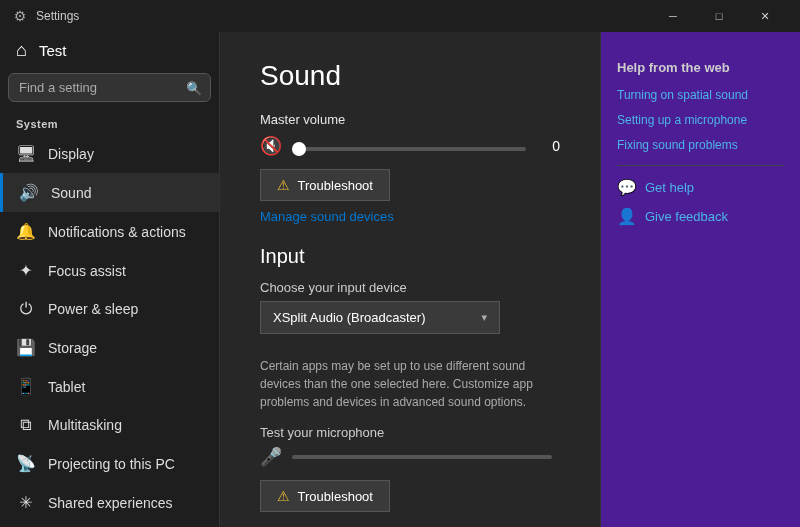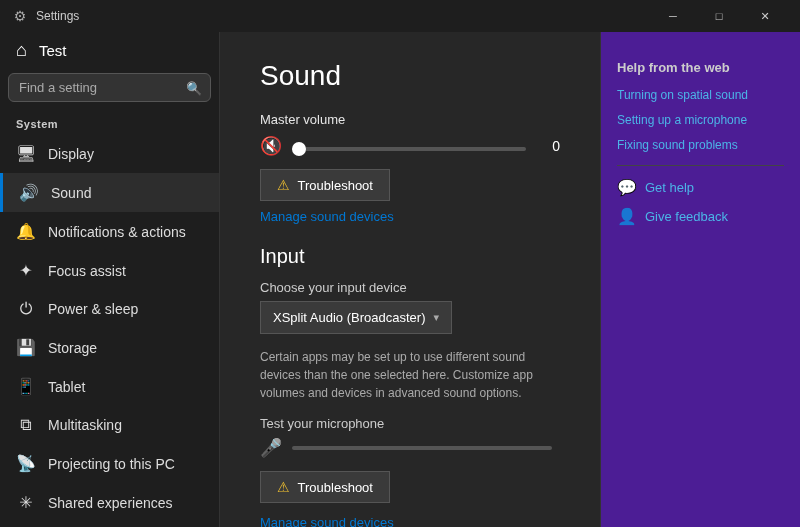--- a/index.html
+++ b/index.html
@@ -221,24 +221,24 @@
       color: #ccc;
       margin-bottom: 6px;
     }
 
     .device-select {
       display: flex;
       align-items: center;
       background: #3a3a3a;
       border: 1px solid #555;
       padding: 8px 12px;
-      width: 192px;
+      width: 240px;
       justify-content: space-between;
       cursor: pointer;
-      margin-bottom: 14px;
+      margin-bottom: 23px;
     }
     .device-select-text { font-size: 13px; color: #fff; }
     .device-select-arrow { font-size: 11px; color: #aaa; }
 
     .info-text {
       font-size: 12px;
       color: #aaa;
       margin-bottom: 14px;
       max-width: 480px;
       line-height: 1.5;
@@ -394,21 +394,21 @@
     <span class="link-text">Manage sound devices</span>
 
     
     <h2 class="section-title">Input</h2>
     <div class="input-label">Choose your input device</div>
     <div class="device-select">
       <span class="device-select-text">XSplit Audio (Broadcaster)</span>
       <span class="device-select-arrow">▾</span>
     </div>
 
-    <p class="info-text">Certain apps may be set up to use different sound devices than the one selected here. Customize app volumes and devices in advanced sound options.</p>
+    <p class="info-text">Certain apps may be set up to use different sound devices than the one selected here. Customize app problems and devices in advanced sound options.</p>
 
     <div class="input-label">Test your microphone</div>
     <div class="mic-row">
       <span class="mic-icon">🎤</span>
       <div class="mic-bar-wrap">
         <div class="mic-bar"></div>
       </div>
     </div>
 
     <button class="troubleshoot-btn">

